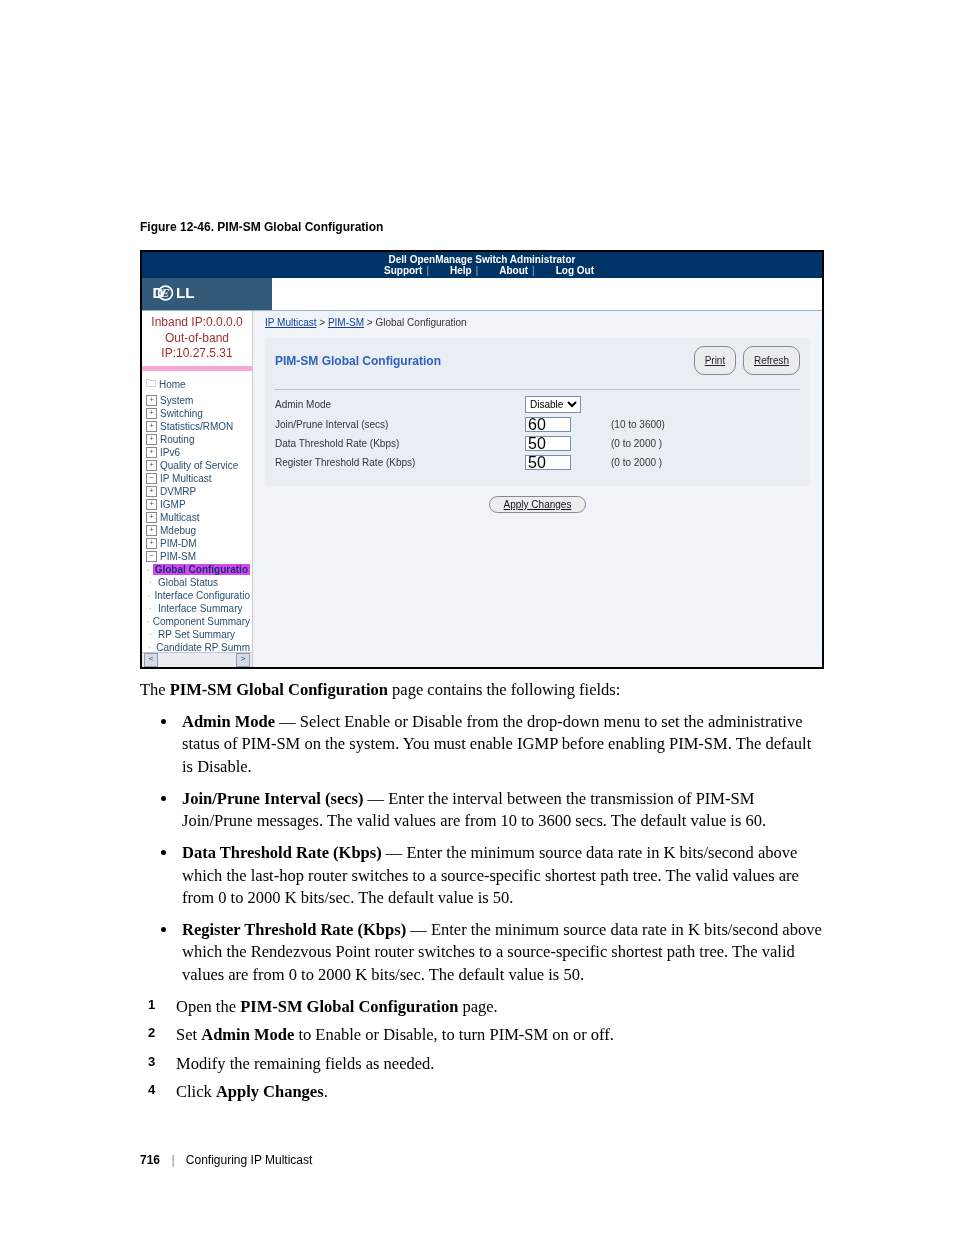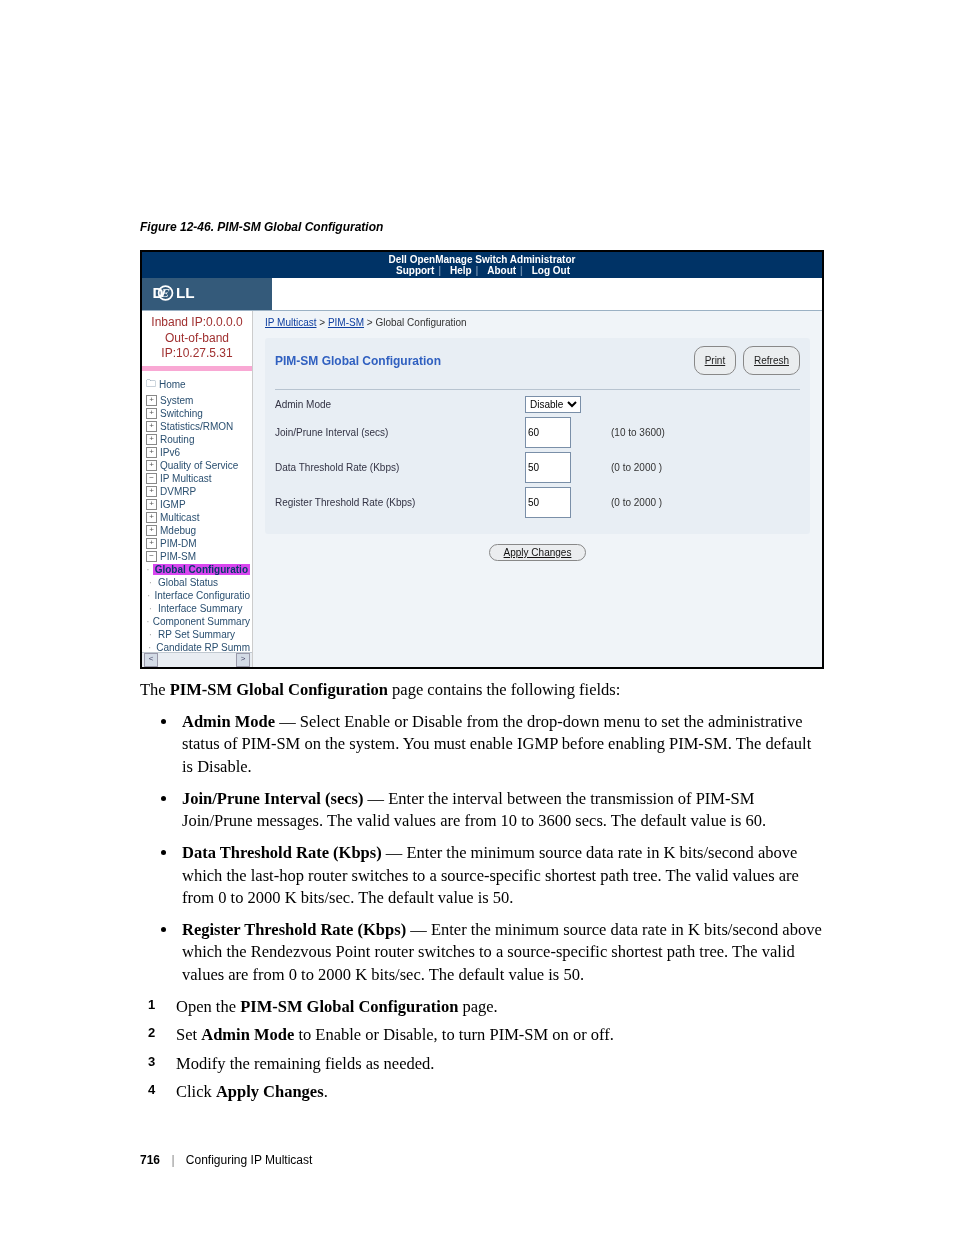--- a/index.html
+++ b/index.html
@@ -12,42 +12,41 @@
   }
   .page {
     padding: 220px 130px 60px 140px;
   }
 
   .fig-caption {
     font-family: Verdana, Arial, sans-serif;
     font-size: 12px;
     font-weight: bold;
     margin-bottom: 16px;
-    font-style: italic;
   }
 
   
   .shot-outer { border: 2px solid #000; padding: 0; margin: 0 auto 10px auto; }
   .shot {
     font-family: Arial, Helvetica, sans-serif;
     font-size: 10px;
     color: #000;
   }
   .top-bar {
     background: #003366;
     color:#fff;
     display:flex;
     justify-content: space-between;
     align-items:center;
     padding: 2px 8px;
     font-size: 10px;
     font-weight:bold;
     flex-direction:column;
   }
-  .top-links span { margin-left: 2px; }
+  .top-links span { margin-left: 14px; }
   .top-links .sep { color:#6688aa; margin: 0 4px; }
   .band {
     display:flex;
     align-items:center;
     justify-content: space-between;
     border-bottom:1px solid #9bb1c4;
   }
   .logo-cell { width:110px; background:#345a7a; padding:6px 10px; }
   .dell-logo {
     fill:#fff;
@@ -91,21 +90,21 @@
   .panel-title { color:#3060c0; font-weight:bold; font-size:12px; }
   .pill-btn {
     display:inline-block; padding:8px 10px; border:1px solid #888;
     border-radius:10px; background:#eaedef; font-size:10px; margin-left:4px;
     color:#222; text-decoration:underline;
   }
   .field { display:flex; align-items:center; font-size:10px; padding:2px 0;}
   .field .lbl { width:250px; color:#334; }
   .sep-line { height:1px; background:#b8c4d0; margin:5px 0 4px 0; }
   .sel { border:1px solid #7a8fa8; background:#fff; font-size:10px; height:17px;}
-  .txt { border:1px solid #7a8fa8; background:#fff; font-size:10px; width:40px; height:13px; padding:8px 2px;}
+  .txt { border:1px solid #7a8fa8; background:#fff; font-size:16px; width:40px; height:13px; padding:0 2px;}
   .hint { margin-left:40px; color:#333; }
   .apply-row { text-align:center; margin-top:10px; }
   .apply {
     display:inline-block; padding:2px 14px; border:1px solid #888;
     border-radius:11px; background:#ebedef; font-size:10px;
     text-decoration:underline; color:#111;
   }
 
   
   .doc-text { font-size: 16.5px; line-height: 1.35; margin-top: 6px;}

